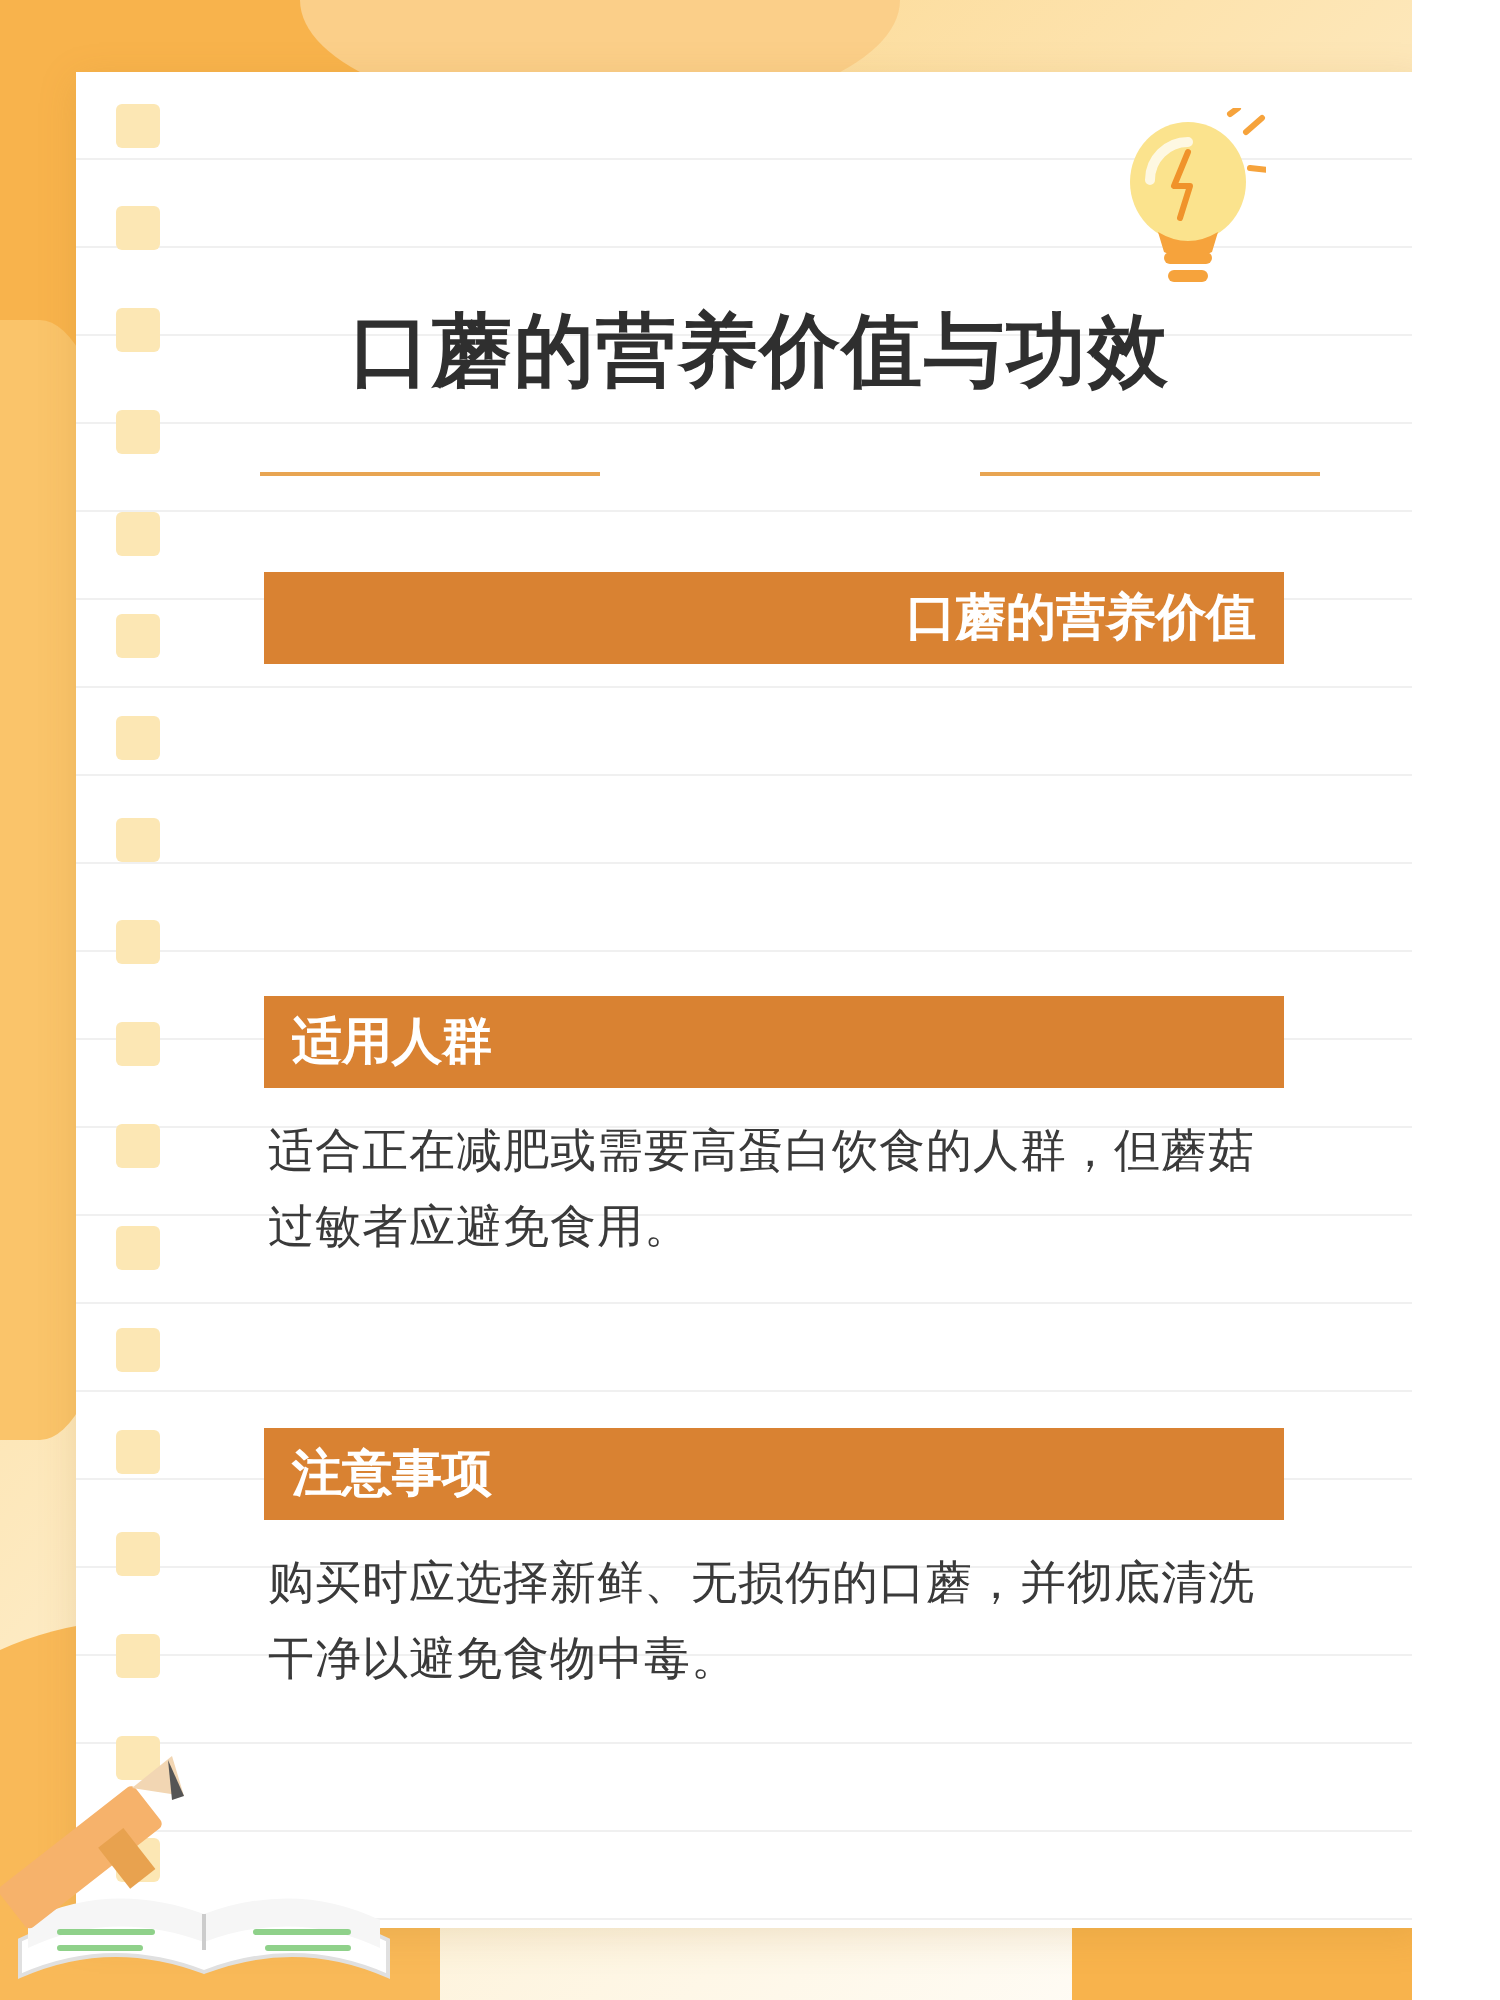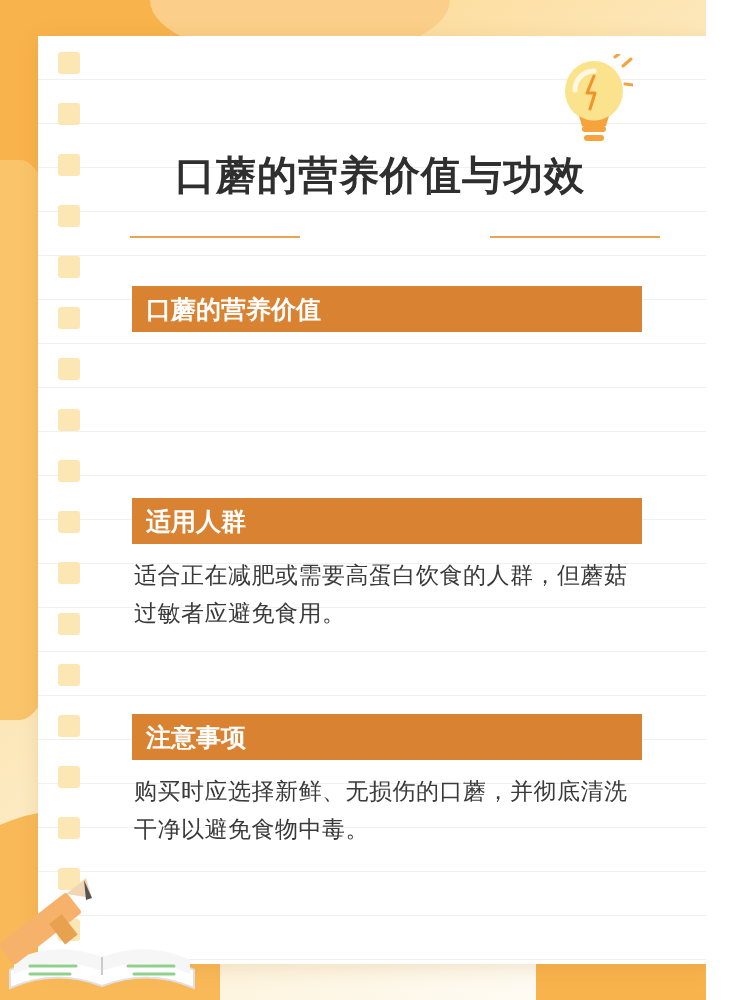--- a/index.html
+++ b/index.html
@@ -149,21 +149,21 @@
     width: 170px;
     height: 2px;
     background: #e8a552;
   }
 
   .section {
     position: absolute;
     left: 32px;
     width: 510px;
   }
-  .sec-1 { top: 250px; }
+  .sec-1 { top: 250px; text-align: right; }
   .sec-2 { top: 462px; }
   .sec-3 { top: 678px; }
 
   .sec-head {
     background: #d98232;
     color: #ffffff;
     font-size: 25px;
     font-weight: bold;
     padding: 9px 14px;
     box-sizing: border-box;

